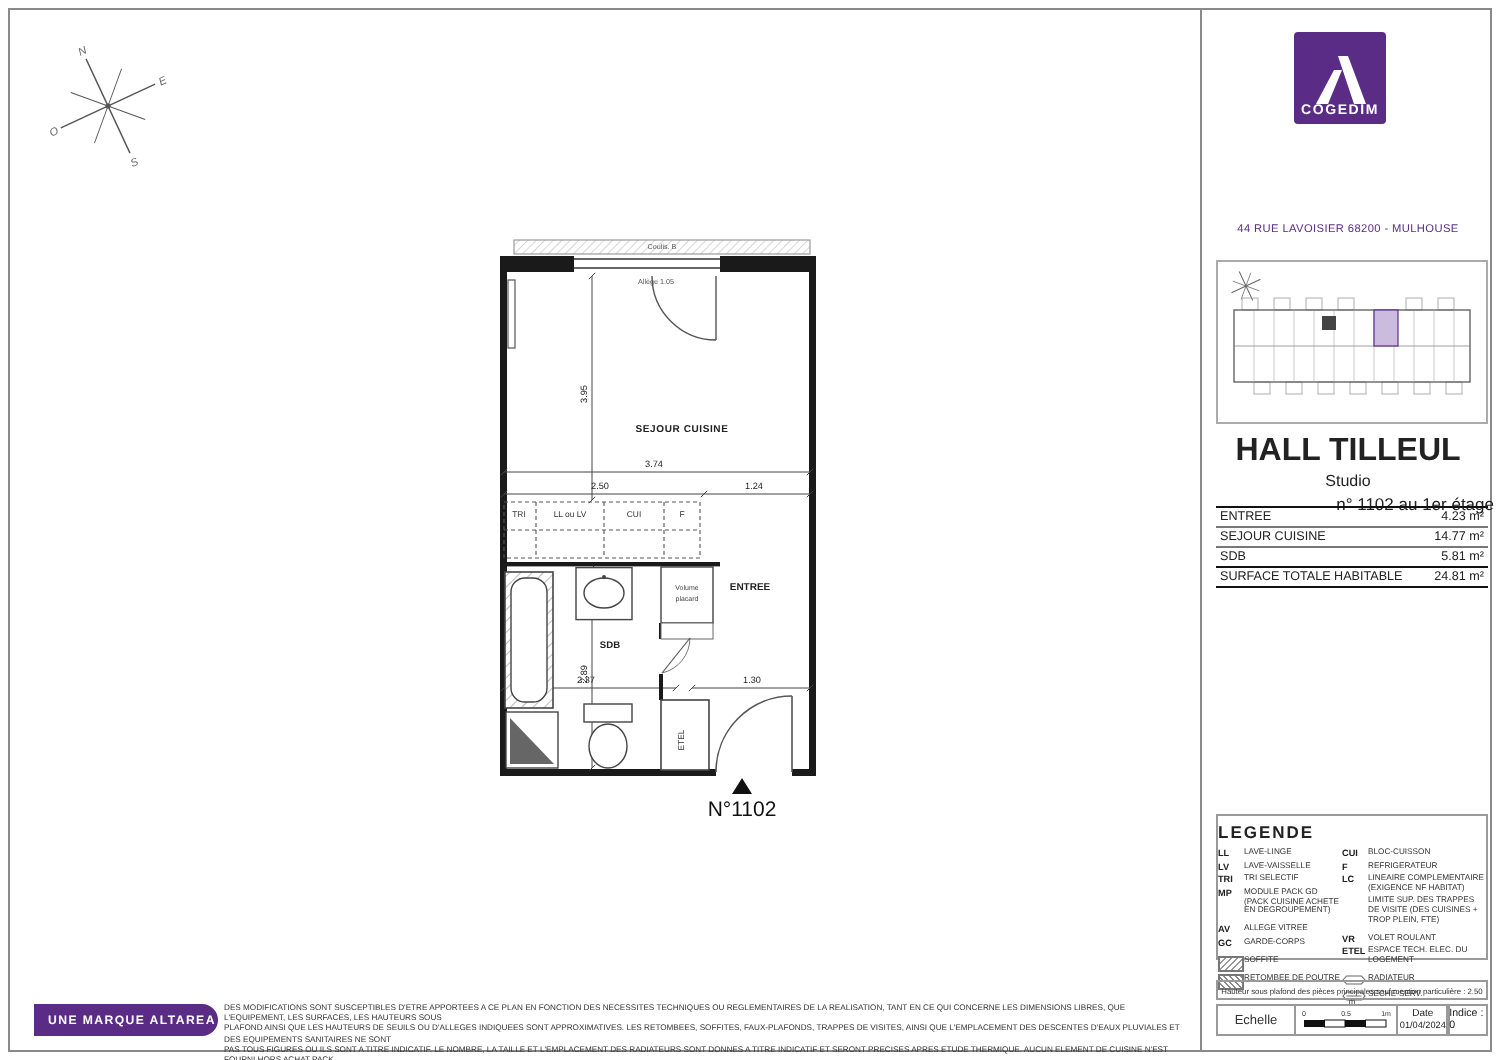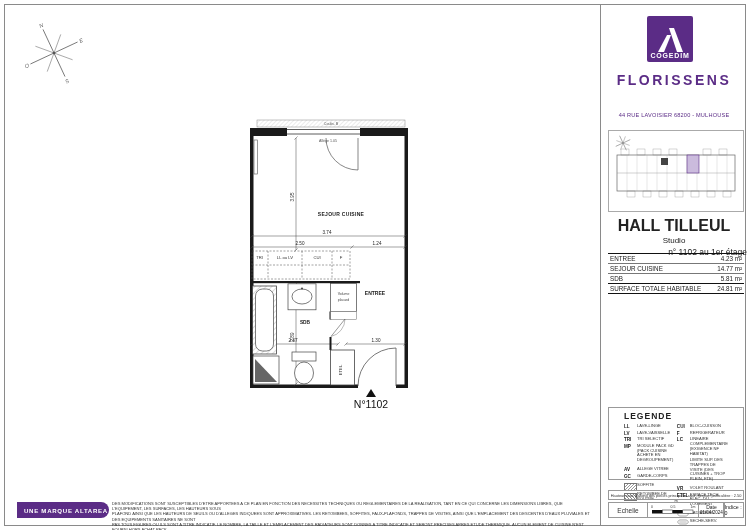--- a/index.html
+++ b/index.html
@@ -15,21 +15,21 @@
   .address{left:601px;top:112px;width:146px;text-align:center;font-size:5.6px;letter-spacing:.2px;}
   .siteplan{left:608px;top:130px;width:136px;height:82px;border:1px solid #aaa;box-sizing:border-box;}
   .unit-title{left:601px;top:217px;width:146px;text-align:center;}
   .unit-title .l1{font-size:16px;font-weight:bold;}
   .unit-title .l2{font-size:8px;margin-top:1px;}
   .unit-title .l3{font-size:8.5px;margin-top:2px;text-align:right;}
   .stable{left:608px;top:253px;width:136px;border-top:1.5px solid #111;font-size:6.3px;}
   .srow{display:flex;justify-content:space-between;padding:1px 2px;border-bottom:.8px solid #777;}
   .srow.last{border-bottom:1.5px solid #111;}
   .srow.total{border-bottom:1.5px solid #111;}
-  .legend{left:608px;top:407px;width:136px;height:73px;border:1px solid #999;box-sizing:border-box;padding:3px 15px;}
+  .legend{left:608px;top:407px;width:136px;height:73px;border:1px solid #999;box-sizing:border-box;padding:3px 0;}
   .legend-title{font-size:8.5px;font-weight:bold;letter-spacing:1px;margin-bottom:3px;}
   .lcols{display:flex;}
   .lcol-l{width:62px;}
   .lcol-r{flex:1;}
   .lrow{display:flex;margin-bottom:1.6px;}
   .labbr{width:13px;font-size:4.6px;font-weight:bold;flex-shrink:0;}
   .llab{flex:1;font-size:4.1px;line-height:4.8px;color:#333;}
   .lrow.gap{margin-top:4px;}
   .swic{width:13px;flex-shrink:0;display:flex;align-items:center;}
   .sw-hatch{width:11px;height:6px;border:.5px solid #777;background:repeating-linear-gradient(135deg,#fff 0,#fff 1.5px,#999 1.5px,#999 2.2px);}
@@ -193,21 +193,20 @@
     <text x="146" y="296" font-size="10.5" fill="#111" text-anchor="middle">N°1102</text>
   </svg>
 
   <div class="abs logo purple-bg">
     <svg width="40" height="28" viewBox="0 0 40 28">
       <polygon points="19,2 24,2 33,26 27,26" fill="#fff"></polygon>
       <polygon points="17,9 21,9 14,26 8,26" fill="#fff"></polygon>
     </svg>
     <div class="logo-text">COGEDIM</div>
   </div>
-  <div class="abs project" style="color:#5b2c86;">FLORISSENS</div>
   <div class="abs address" style="color:#5b2c86;">44 RUE LAVOISIER  68200  - MULHOUSE</div>
 
   <div class="abs siteplan">
     <svg width="134" height="80" viewBox="0 0 134 80">
       <g transform="translate(14,12) rotate(-25)" stroke="#666" stroke-width="0.5">
         <line x1="0" y1="-8" x2="0" y2="8"></line>
           <line x1="-8" y1="0" x2="8" y2="0"></line>
         <line x1="-5" y1="-5" x2="5" y2="5" stroke-width="0.35"></line>
           <line x1="-5" y1="5" x2="5" y2="-5" stroke-width="0.35"></line>
       </g>

